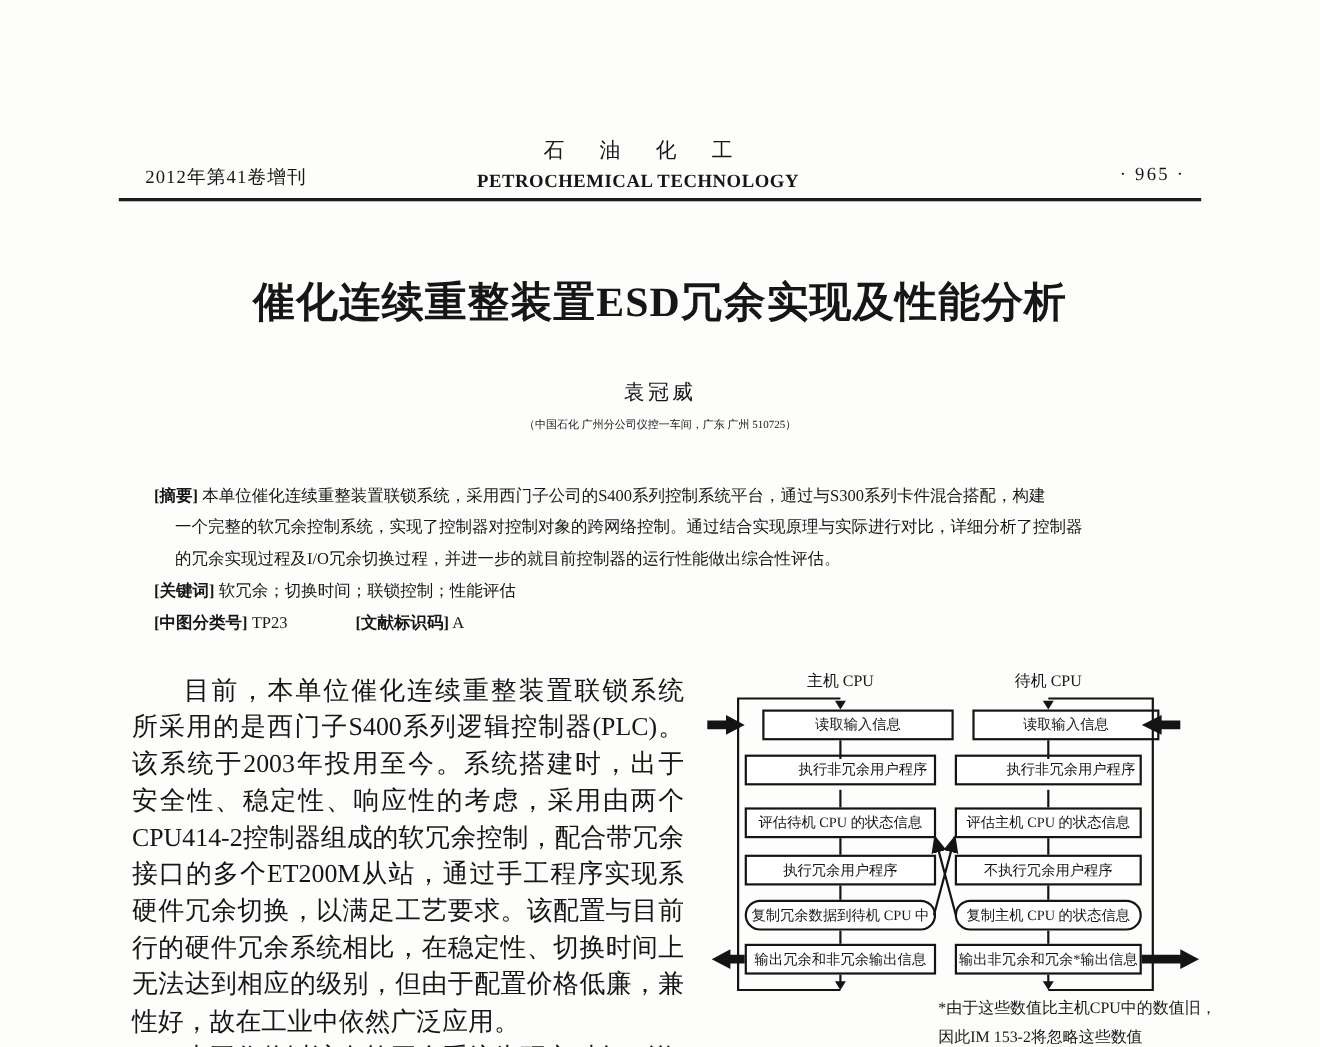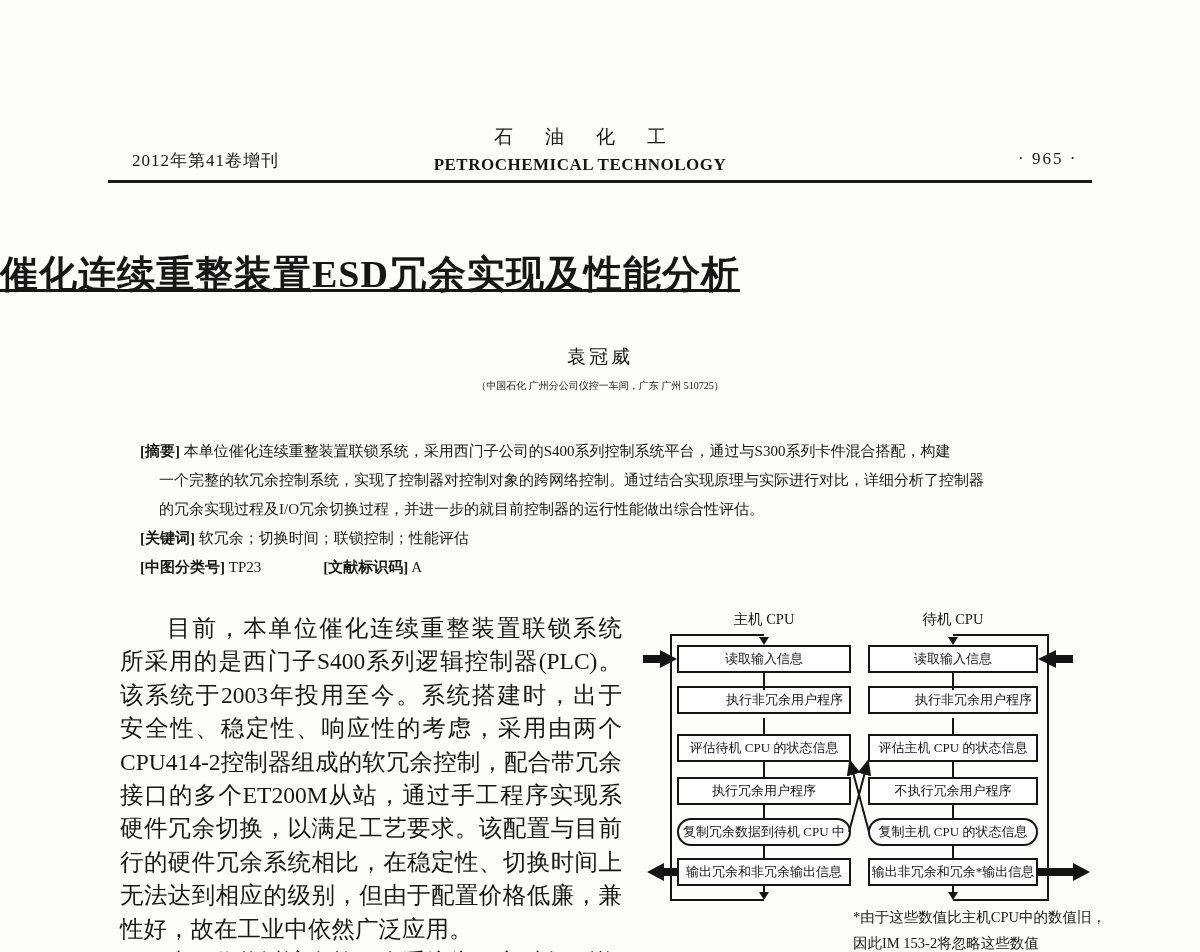--- a/index.html
+++ b/index.html
@@ -16,21 +16,21 @@
   }
   .abs{position:absolute;}
   
   .issue{left:132px;top:149px;font-size:17px;letter-spacing:1px;}
   .journal-block{left:400px;top:124px;width:360px;text-align:center;}
   .journal-cn{font-size:19px;letter-spacing:32px;padding-left:32px;white-space:nowrap;}
   .journal-en{font-size:17px;font-weight:bold;letter-spacing:0.5px;margin-top:5px;white-space:nowrap;}
   .page-no{left:1018px;top:149px;font-size:17px;letter-spacing:2px;}
   .rule{left:108px;top:180px;width:984px;height:3px;background:#1b1b1b;}
   
-  .title{left:0;top:249px;width:1200px;font-size:38px;font-weight:bold;letter-spacing:1px;text-decoration:underline;}
+  .title{left:0;top:249px;width:1200px;text-align:center;font-size:38px;font-weight:bold;letter-spacing:1px;}
   .author{left:0;top:344px;width:1200px;text-align:center;font-size:19px;letter-spacing:3px;}
   .affil{left:0;top:379px;width:1200px;text-align:center;font-size:10px;}
   
   .abstract{left:140px;top:437px;width:952px;font-size:15px;line-height:29px;}
   .abstract .hang{padding-left:19px;}
   .blab{font-weight:bold;}
   .clc-gap{display:inline-block;width:62px;}
   
   .bodycol{left:100px;top:612px;width:522px;font-size:23.5px;line-height:33.4px;}
   .bline{white-space:nowrap;margin-left:20px;}
@@ -42,21 +42,21 @@
   .dg-title.lt{left:37px;width:174px;}
   .dg-title.rt{left:228px;width:170px;}
   .fbox{
     position:absolute;height:28px;box-sizing:border-box;
     border:2px solid #141414;background:#fff;
     display:flex;align-items:center;justify-content:center;
     font-size:13px;white-space:nowrap;z-index:1;
   }
   .fbox.lc{left:37px;width:174px;}
   .fbox.rc{left:228px;width:170px;}
-  .r0{top:35px;}.r1{top:76px;padding-left:41px;}.r2{top:124px;}.r3{top:167px;}.r4{top:208px;border-radius:14px;}.r5{top:248px;}
+  .r0{top:35px;margin-left:16px;}.r1{top:76px;padding-left:41px;}.r2{top:124px;}.r3{top:167px;}.r4{top:208px;border-radius:14px;}.r5{top:248px;}
   .dg-svg{position:absolute;left:0;top:0;z-index:2;pointer-events:none;}
   .footnote{position:absolute;left:213px;top:294px;font-size:14.5px;line-height:26px;white-space:nowrap;}
 </style>
 </head>
 <body>
 
 <div class="page">
 
   <div class="abs issue">2012年第41卷增刊</div>
   <div class="abs journal-block">

